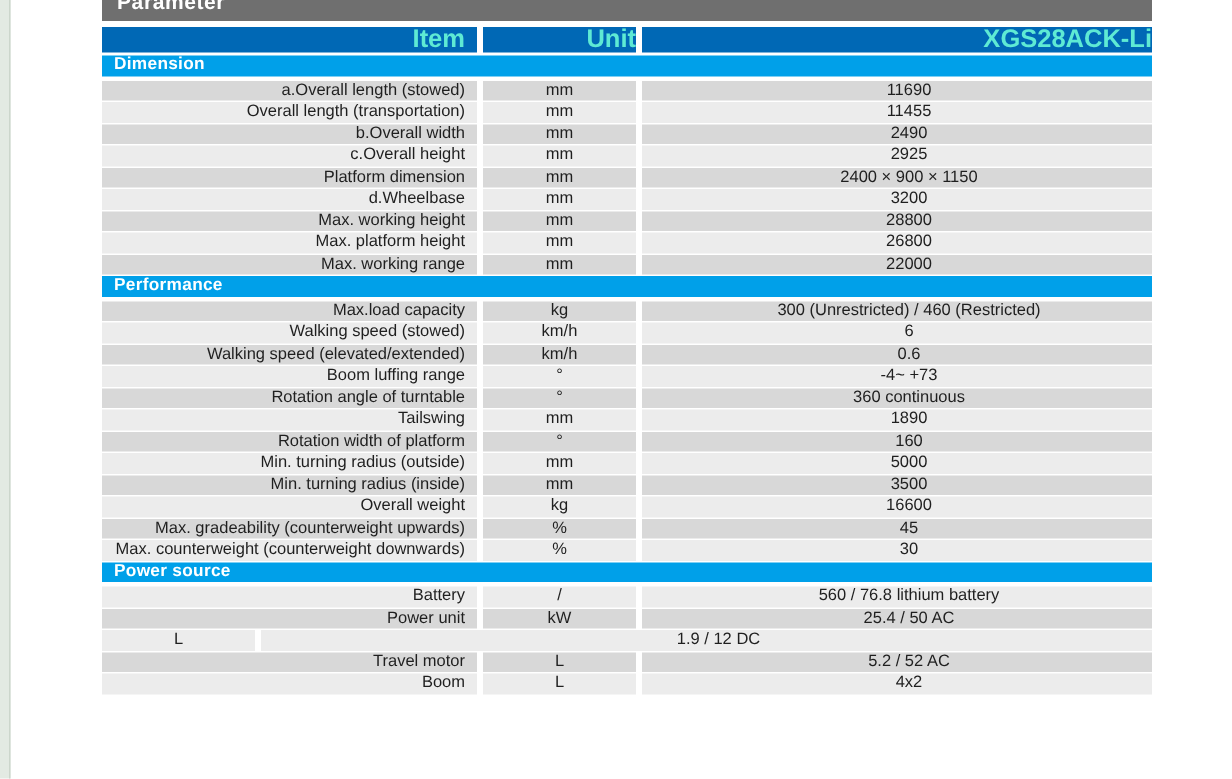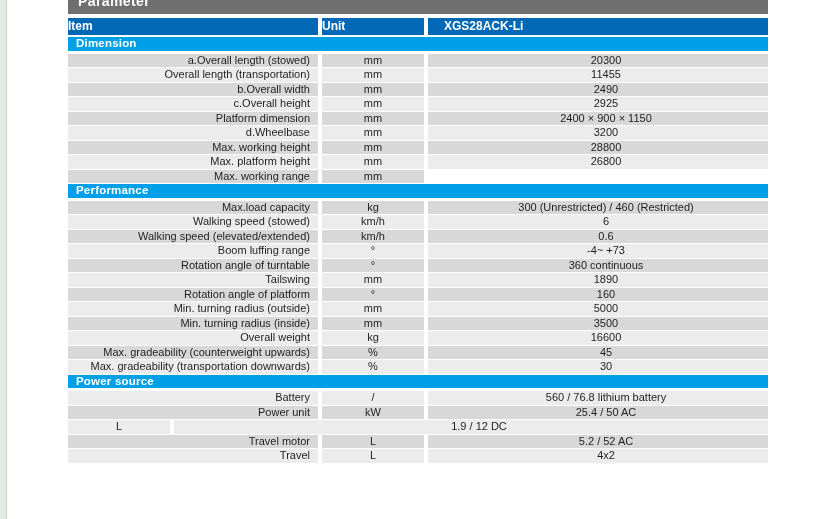--- a/index.html
+++ b/index.html
@@ -34,22 +34,22 @@
     margin-top:-9px;padding-left:10px;letter-spacing:.4px;
   }
   .row{
     display:flex;column-gap:4px;height:13.5px;margin-bottom:1px;
     font-size:11px;line-height:13.5px;color:var(--text);
   }
   .header-row{
     height:16.5px;line-height:16.5px;margin-bottom:2.5px;
   }
   .header-row .cell{
-    background:var(--header-bg);color:#ffffff;font-weight:bold;
-    font-size:12px;text-align:left;
+    background:var(--header-bg);color:#5eead4;font-weight:bold;
+    font-size:17px;text-align:right;
   }
   .cell{box-sizing:border-box;}
   .cell-item{width:250px;text-align:right;padding-right:8px;}
   .cell-unit{width:102px;text-align:center;}
   .cell-value{flex:1;text-align:center;padding-left:16px;}
   .section-row{
     height:13.5px;margin-bottom:3px;background:var(--section-bg);
     color:#ffffff;font-weight:bold;font-size:11.5px;line-height:13.5px;
     padding-left:8px;letter-spacing:.2px;
   }
@@ -70,21 +70,21 @@
     <div class="row header-row">
       <div class="cell cell-item">Item</div>
       <div class="cell cell-unit">Unit</div>
       <div class="cell cell-value">XGS28ACK-Li</div>
     </div>
     <div id="table-body">
         <div class="section-row">Dimension</div>
         <div class="row shade-dark">
           <div class="cell cell-item">a.Overall length (stowed)</div>
           <div class="cell cell-unit">mm</div>
-          <div class="cell cell-value">20300</div>
+          <div class="cell cell-value">11690</div>
         </div>
         <div class="row shade-light">
           <div class="cell cell-item">Overall length (transportation)</div>
           <div class="cell cell-unit">mm</div>
           <div class="cell cell-value">11455</div>
         </div>
         <div class="row shade-dark">
           <div class="cell cell-item">b.Overall width</div>
           <div class="cell cell-unit">mm</div>
           <div class="cell cell-value">2490</div>
@@ -110,20 +110,21 @@
           <div class="cell cell-value">28800</div>
         </div>
         <div class="row shade-light">
           <div class="cell cell-item">Max. platform height</div>
           <div class="cell cell-unit">mm</div>
           <div class="cell cell-value">26800</div>
         </div>
         <div class="row shade-dark">
           <div class="cell cell-item">Max. working range</div>
           <div class="cell cell-unit">mm</div>
+          <div class="cell cell-value">22000</div>
         </div>
         <div class="section-row">Performance</div>
         <div class="row shade-dark">
           <div class="cell cell-item">Max.load capacity</div>
           <div class="cell cell-unit">kg</div>
           <div class="cell cell-value">300 (Unrestricted) / 460 (Restricted)</div>
         </div>
         <div class="row shade-light">
           <div class="cell cell-item">Walking speed (stowed)</div>
           <div class="cell cell-unit">km/h</div>
@@ -143,21 +144,21 @@
           <div class="cell cell-item">Rotation angle of turntable</div>
           <div class="cell cell-unit">°</div>
           <div class="cell cell-value">360 continuous</div>
         </div>
         <div class="row shade-light">
           <div class="cell cell-item">Tailswing</div>
           <div class="cell cell-unit">mm</div>
           <div class="cell cell-value">1890</div>
         </div>
         <div class="row shade-dark">
-          <div class="cell cell-item">Rotation angle of platform</div>
+          <div class="cell cell-item">Rotation width of platform</div>
           <div class="cell cell-unit">°</div>
           <div class="cell cell-value">160</div>
         </div>
         <div class="row shade-light">
           <div class="cell cell-item">Min. turning radius (outside)</div>
           <div class="cell cell-unit">mm</div>
           <div class="cell cell-value">5000</div>
         </div>
         <div class="row shade-dark">
           <div class="cell cell-item">Min. turning radius (inside)</div>
@@ -168,21 +169,21 @@
           <div class="cell cell-item">Overall weight</div>
           <div class="cell cell-unit">kg</div>
           <div class="cell cell-value">16600</div>
         </div>
         <div class="row shade-dark">
           <div class="cell cell-item">Max. gradeability (counterweight upwards)</div>
           <div class="cell cell-unit">%</div>
           <div class="cell cell-value">45</div>
         </div>
         <div class="row shade-light">
-          <div class="cell cell-item">Max. gradeability (transportation downwards)</div>
+          <div class="cell cell-item">Max. counterweight (counterweight downwards)</div>
           <div class="cell cell-unit">%</div>
           <div class="cell cell-value">30</div>
         </div>
         <div class="section-row">Power source</div>
         <div class="row shade-light">
           <div class="cell cell-item">Battery</div>
           <div class="cell cell-unit">/</div>
           <div class="cell cell-value">560 / 76.8 lithium battery</div>
         </div>
         <div class="row shade-dark">
@@ -193,19 +194,19 @@
         <div class="row shade-light">
           <div class="cell cell-unit">L</div>
           <div class="cell cell-value">1.9 / 12 DC</div>
         </div>
         <div class="row shade-dark">
           <div class="cell cell-item">Travel motor</div>
           <div class="cell cell-unit">L</div>
           <div class="cell cell-value">5.2 / 52 AC</div>
         </div>
         <div class="row shade-light">
-          <div class="cell cell-item">Travel</div>
+          <div class="cell cell-item">Boom</div>
           <div class="cell cell-unit">L</div>
           <div class="cell cell-value">4x2</div>
         </div>
       </div>
   </div>
 </div>
 
 </body></html>

